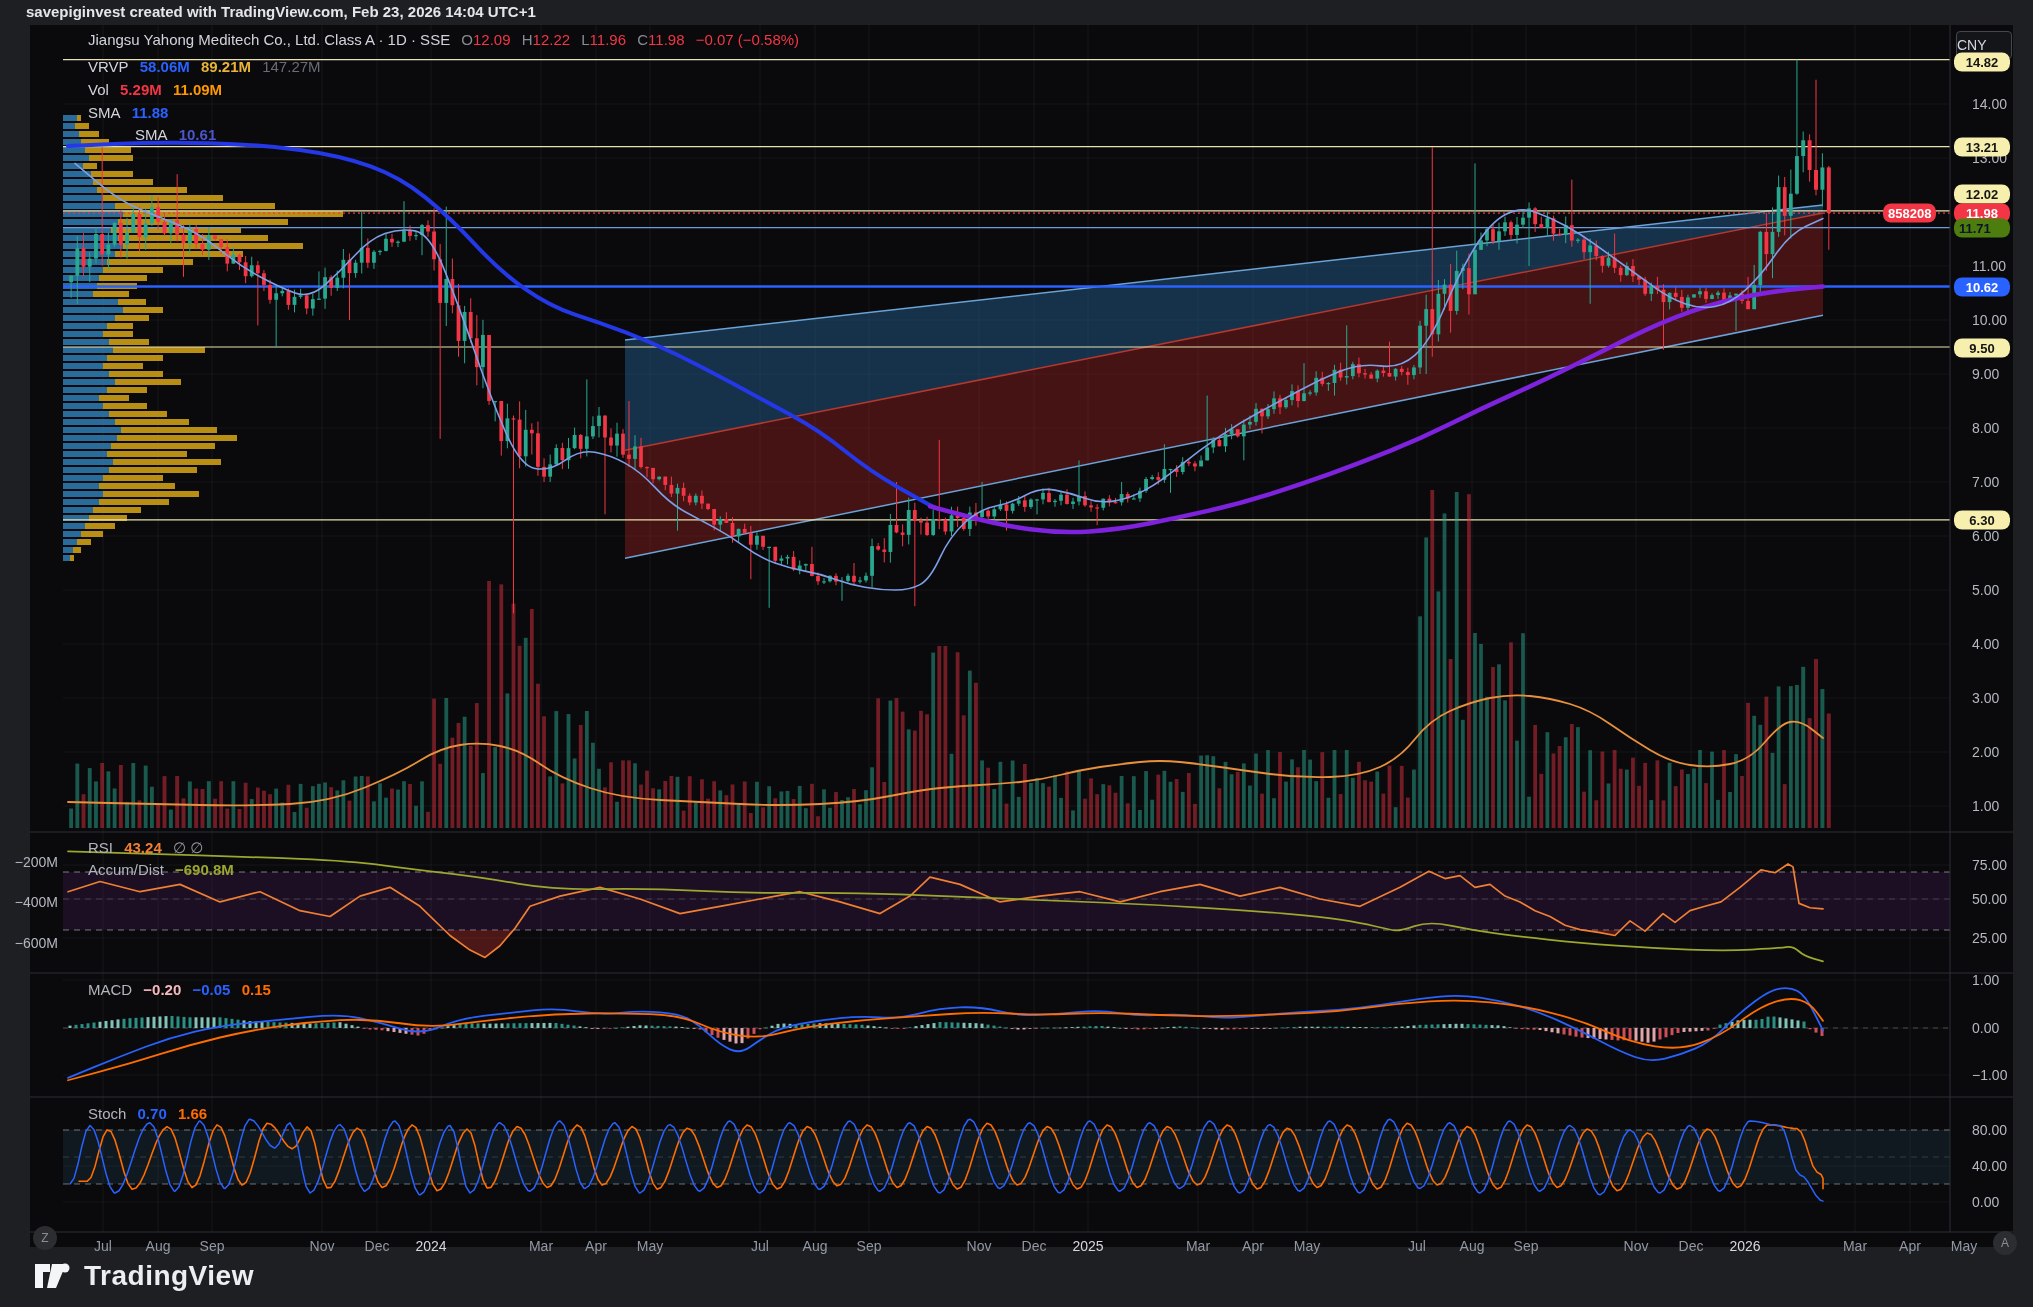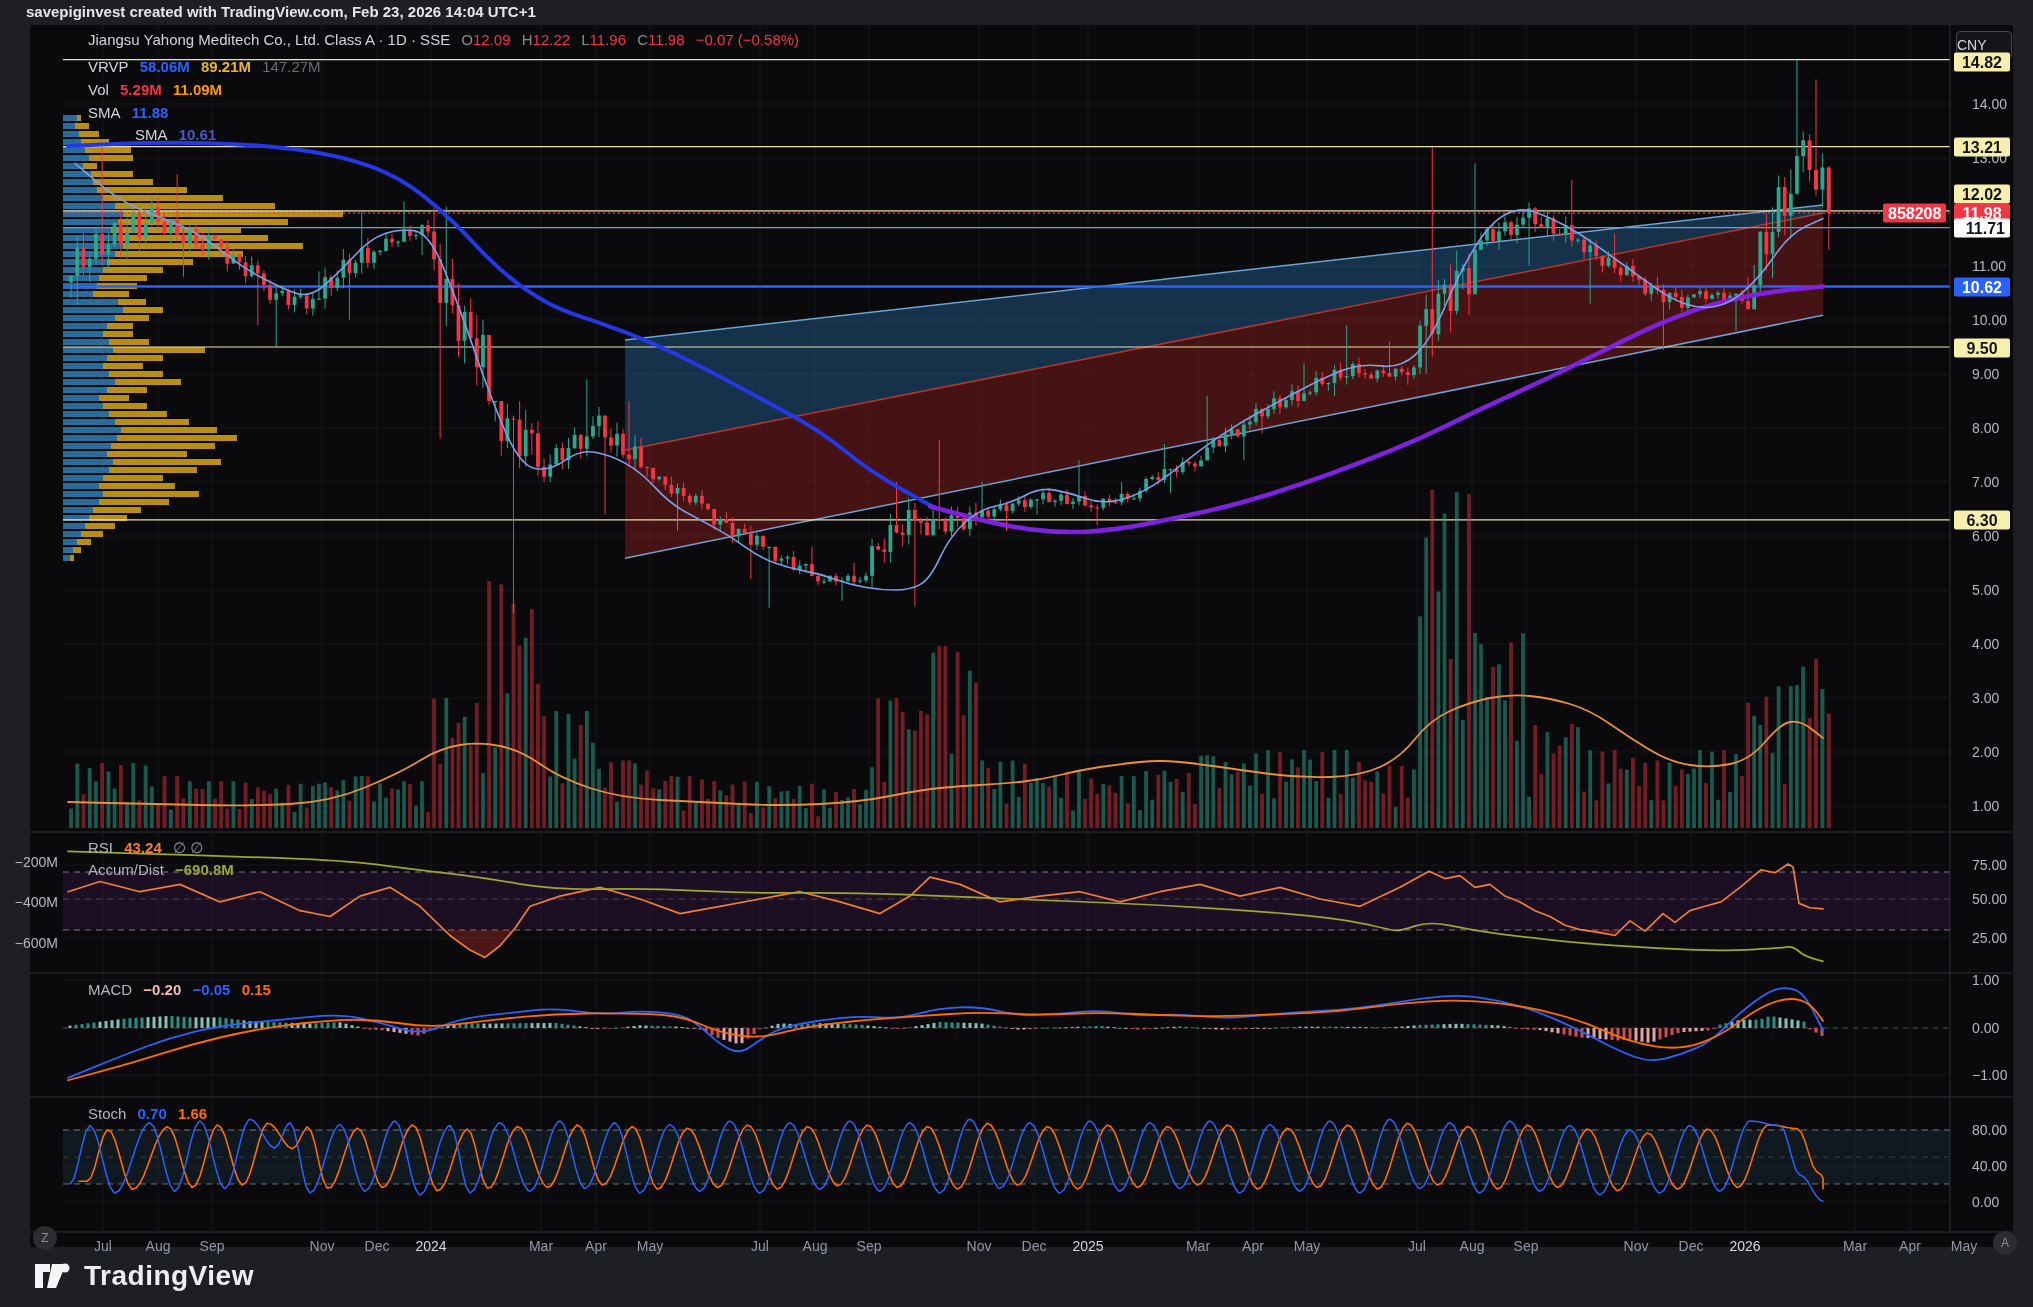--- a/index.html
+++ b/index.html
@@ -4,21 +4,21 @@
 <style>
   html,body{margin:0;padding:0;background:#1d1f23;font-family:"Liberation Sans",sans-serif;}
   #root{position:relative;width:2033px;height:1307px;background:#1d1f23;overflow:hidden;}
   #topbar{position:absolute;left:0;top:0;width:2033px;height:25px;color:#e6e6e8;
     font-size:15px;font-weight:bold;line-height:24px;padding-left:26px;box-sizing:border-box;}
   #chartframe{position:absolute;left:30px;top:25px;width:1983px;height:1222px;background:#0a0a0c;}
   #chart{position:absolute;left:0;top:0;}
   .ovl{position:absolute;white-space:nowrap;}
   .tok{margin-right:7px;}
   .legend-row{font-size:15px;color:#d1d4dc;}
-  .chip{position:absolute;font-size:16px;font-weight:bold;padding:2px 5px;border-radius:2px;
+  .chip{position:absolute;font-size:13px;font-weight:bold;padding:2px 5px;border-radius:8px;
     transform:translateY(-50%);line-height:15px;}
   .ptick{position:absolute;color:#b4b8c1;font-size:14px;transform:translateY(-50%);}
   .ttick{position:absolute;color:#9298a3;font-size:14px;transform:translateX(-50%);top:1238px;}
   .ttick.year{color:#d5d8de;}
   #cny{position:absolute;left:1956px;top:31px;width:54px;height:26px;border:1px solid #44474f;
     border-radius:4px;color:#d6d9e0;font-size:14px;line-height:26px;background:#131519;}
   .circlebtn{position:absolute;width:24px;height:24px;border-radius:50%;background:#2c2d31;color:#8a8d94;
     font-size:12px;text-align:center;line-height:24px;}
   #footer{position:absolute;left:0;top:1247px;width:1707px;height:60px;}
   #brand{position:absolute;left:34px;top:12px;display:flex;align-items:center;color:#eceeef;
@@ -1500,21 +1500,21 @@
       <div class="ptick" style="left: 1972px; top: 1028px;">0.00</div>
       <div class="ptick" style="left: 1972px; top: 1075px;">−1.00</div>
       <div class="ptick" style="left: 1972px; top: 1130px;">80.00</div>
       <div class="ptick" style="left: 1972px; top: 1166px;">40.00</div>
       <div class="ptick" style="left: 1972px; top: 1202px;">0.00</div>
       <div class="chip" style="left: 1954px; top: 62px; min-width: 46px; background: rgb(246, 239, 174); color: rgb(20, 20, 20); text-align: center;">14.82</div>
       <div class="chip" style="left: 1954px; top: 147px; min-width: 46px; background: rgb(246, 239, 174); color: rgb(20, 20, 20); text-align: center;">13.21</div>
       <div class="chip" style="left: 1954px; top: 194px; min-width: 46px; background: rgb(246, 239, 174); color: rgb(20, 20, 20); text-align: center;">12.02</div>
       <div class="chip" style="left: 1883px; top: 213px; background: rgb(242, 54, 69); color: rgb(255, 255, 255);">858208</div>
       <div class="chip" style="left: 1954px; top: 213px; min-width: 46px; background: rgb(242, 54, 69); color: rgb(255, 255, 255); text-align: center;">11.98</div>
-      <div class="chip" style="left: 1954px; top: 228px; min-width: 46px; background: #ffffff; color: rgb(11, 21, 38); text-align: right;">11.71</div>
+      <div class="chip" style="left: 1954px; top: 228px; min-width: 46px; background: #4d7c0f; color: rgb(11, 21, 38); text-align: left;">11.71</div>
       <div class="chip" style="left: 1954px; top: 287px; min-width: 46px; background: rgb(41, 98, 255); color: rgb(255, 255, 255); text-align: center;">10.62</div>
       <div class="chip" style="left: 1954px; top: 348px; min-width: 46px; background: rgb(246, 239, 174); color: rgb(20, 20, 20); text-align: center;">9.50</div>
       <div class="chip" style="left: 1954px; top: 520px; min-width: 46px; background: rgb(246, 239, 174); color: rgb(20, 20, 20); text-align: center;">6.30</div>
     </div>
   <div id="time-axis">
       <div class="ttick" style="left: 103px;">Jul</div>
       <div class="ttick" style="left: 158px;">Aug</div>
       <div class="ttick" style="left: 212px;">Sep</div>
       <div class="ttick" style="left: 322px;">Nov</div>
       <div class="ttick" style="left: 377px;">Dec</div>

